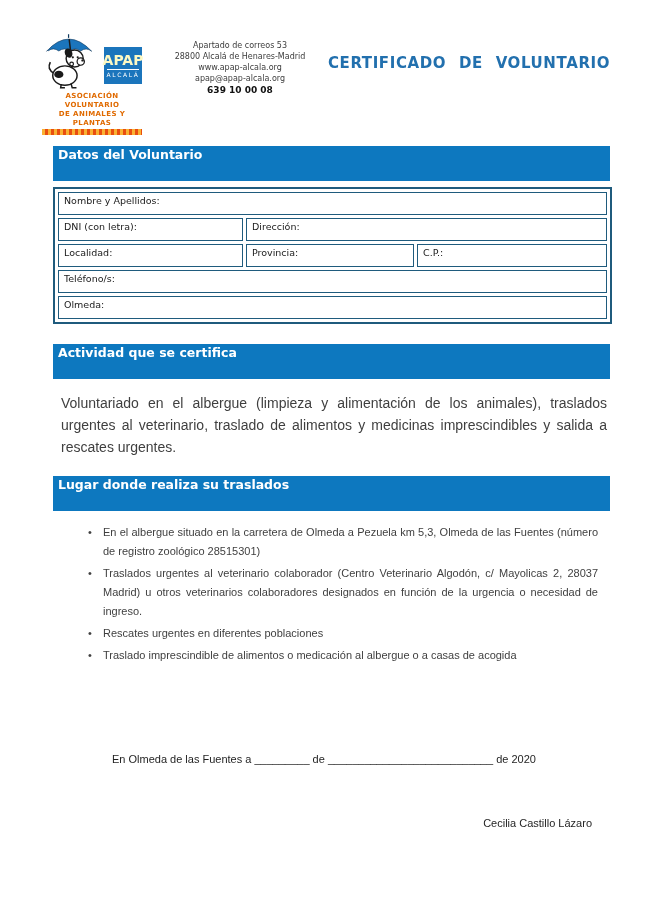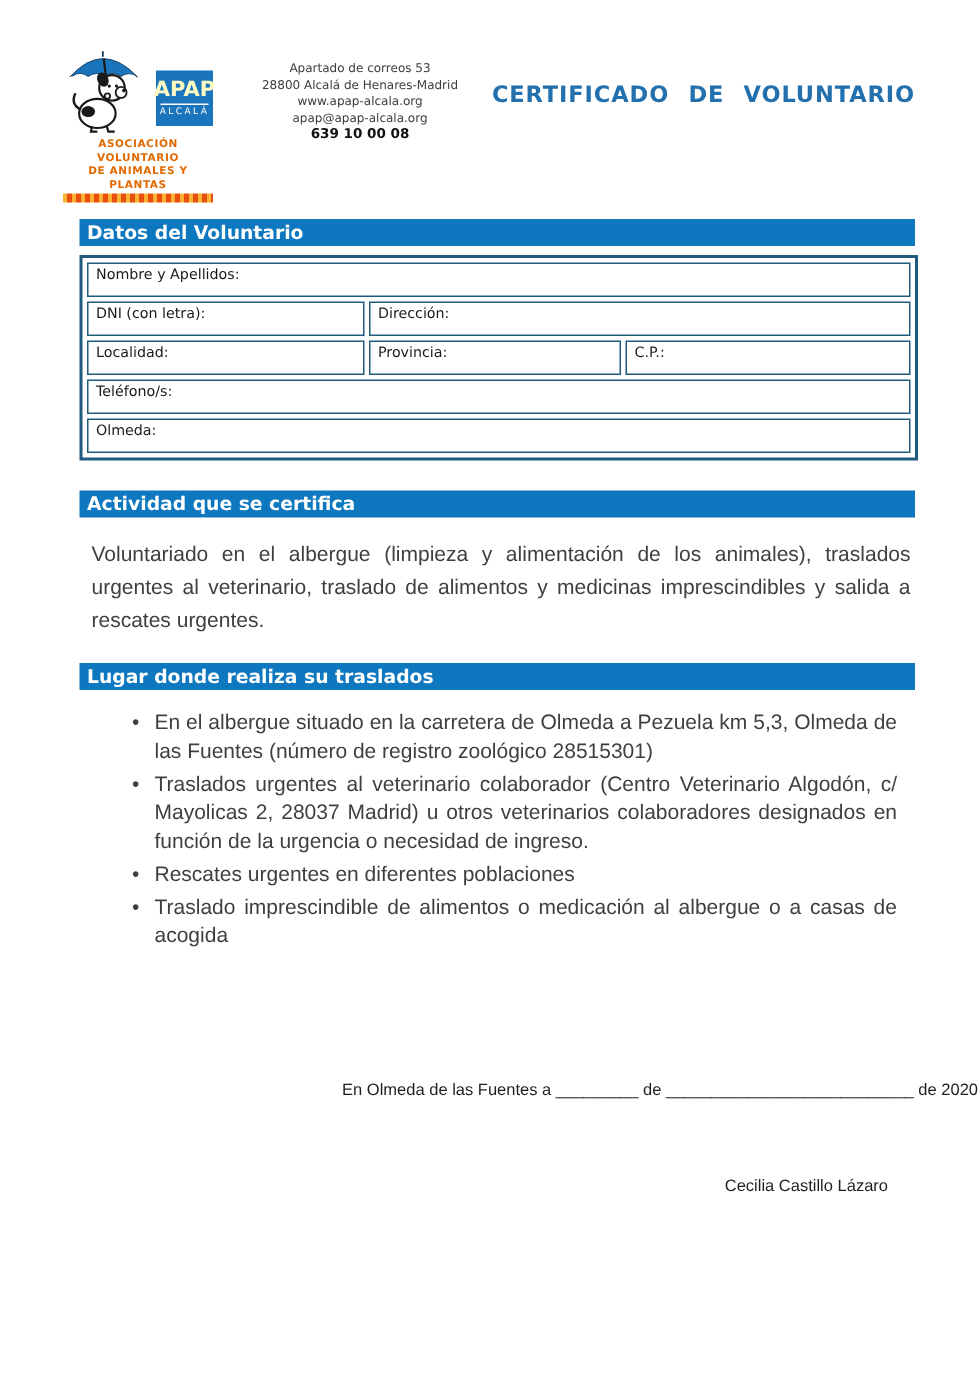--- a/index.html
+++ b/index.html
@@ -44,21 +44,21 @@
   }
   .contact .phone{font-weight:bold;font-size:9px;color:#111;margin-top:1px;}
   .doc-title{
     flex:1;text-align:center;margin-top:21px;
     font-family:"DejaVu Sans",sans-serif;
     font-size:15px;font-weight:bold;color:#2270ae;
     letter-spacing:0.6px;word-spacing:7px;white-space:nowrap;
   }
   
   .secbar{
-    margin-left:53px;width:557px;height:18px;
+    margin-left:53px;width:557px;height:35px;
     background:#0d78bf;color:#ffffff;
     font-family:"DejaVu Sans",sans-serif;
     font-size:12.5px;font-weight:bold;line-height:18px;
     padding-left:5px;box-sizing:border-box;
   }
   .secbar.first{margin-top:17px;}
   .secbar.s2{margin-top:20px;}
   .secbar.s3{margin-top:18px;}
   
   table.form{
@@ -79,29 +79,29 @@
   col.c1{width:185px;} col.c2{width:168px;} col.c3{width:190px;}
   
   .activity{
     margin:13px 45px 0 61px;
     text-align:justify;
     font-size:14px;line-height:22px;color:#3f3f3f;
   }
   ul.bullets{
     list-style:none;
     margin:12px 54px 0 87px;padding:0;
-    font-size:14px;line-height:19px;color:#3f3f3f;
+    font-size:11px;line-height:19px;color:#3f3f3f;
     text-align:justify;
   }
   ul.bullets li{position:relative;padding-left:16px;margin-bottom:3px;}
   ul.bullets li::before{content:"\2022";position:absolute;left:1px;top:0;color:#3f3f3f;}
   
   .dateline{
     margin-top:88px;padding-left:112px;
-    text-align:right;font-size:11px;color:#1f1f1f;white-space:nowrap;
+    text-align:left;font-size:11px;color:#1f1f1f;white-space:nowrap;
   }
   .dateline .blank{letter-spacing:0px;}
   .signature{
     margin-top:49px;padding-right:60px;
     text-align:right;font-size:11px;line-height:19px;color:#1f1f1f;
   }
 </style>
 </head>
 <body>
 

